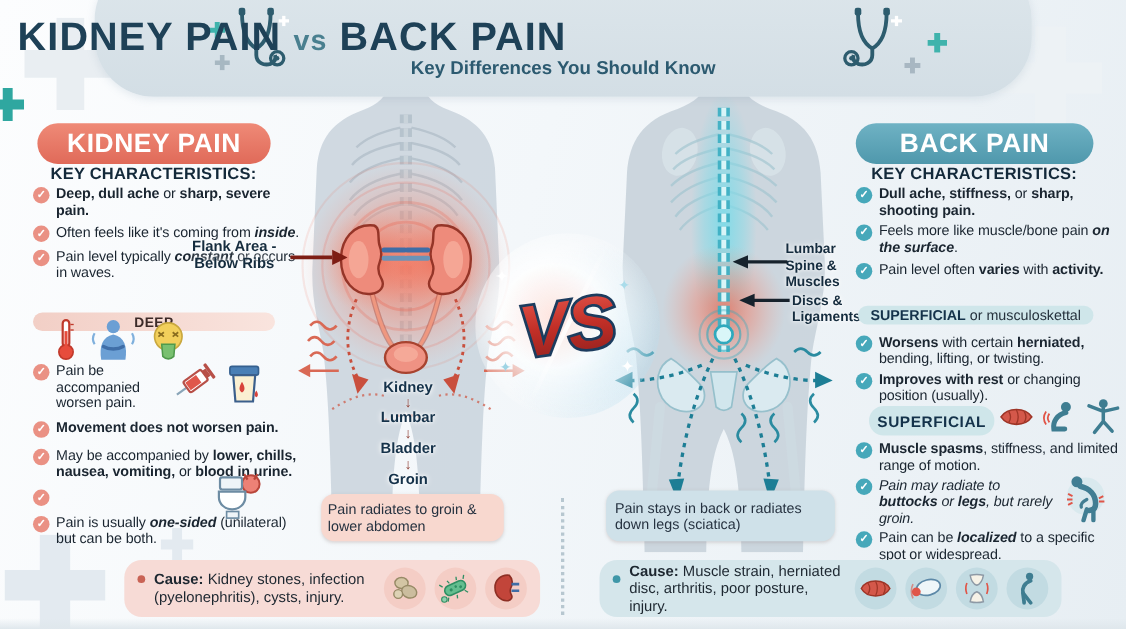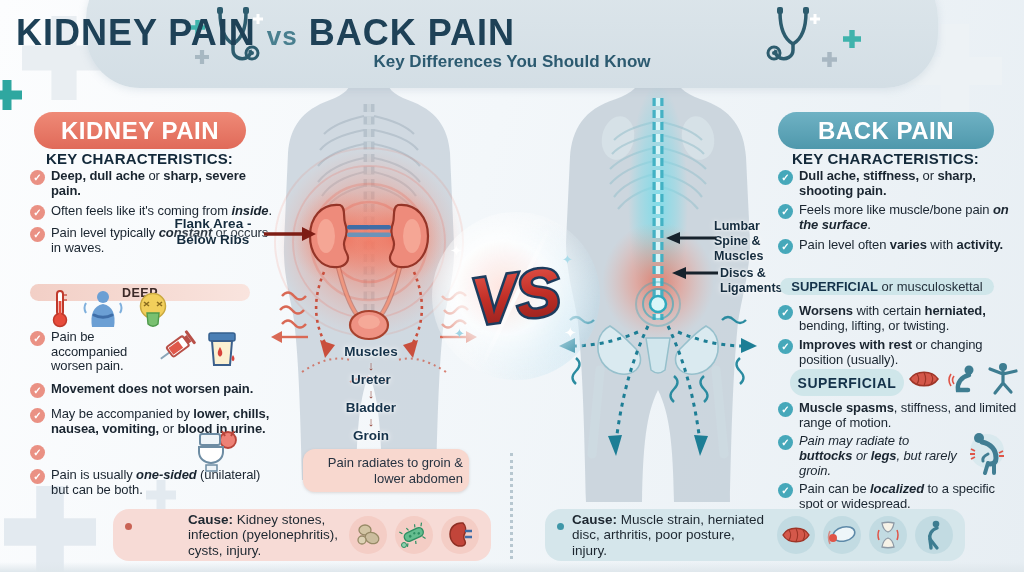--- a/index.html
+++ b/index.html
@@ -36,22 +36,22 @@
   .suppill{position:absolute;left:790px;top:369px;width:114px;height:27px;border-radius:14px;z-index:4;
            background:#cfe6ea;display:flex;align-items:center;justify-content:center;
            font-size:14px;font-weight:bold;color:#14324a;letter-spacing:.5px;}
   .icoRow{position:absolute;z-index:4;display:flex;align-items:flex-end;}
   .overlabel{position:absolute;z-index:4;font-weight:bold;color:#152c3e;
              text-shadow:0 0 3px rgba(255,255,255,.95),0 0 7px rgba(255,255,255,.8);}
   .flow{position:absolute;left:328px;top:344px;width:86px;text-align:center;z-index:4;}
   .flow .fl{font-size:13.5px;font-weight:bold;color:#15324a;line-height:15px;
             text-shadow:0 0 3px #fff,0 0 6px #fff;}
   .flow .fa{font-size:13px;color:#8f4036;line-height:13px;font-weight:bold;text-shadow:0 0 3px #fff;}
-  .note{position:absolute;z-index:4;display:flex;align-items:center;justify-content:center;text-align:right;
-        font-size:13px;color:#263240;line-height:1.16;box-shadow:0 1px 3px rgba(140,120,115,.25);margin-left:11px;}
+  .note{position:absolute;z-index:4;display:flex;align-items:center;justify-content:center;text-align:left;
+        font-size:13px;color:#263240;line-height:1.16;box-shadow:0 1px 3px rgba(140,120,115,.25);}
   .cause{position:absolute;top:509px;height:52px;border-radius:16px;z-index:4;display:flex;align-items:center;
          gap:8px;padding:0 12px;box-sizing:border-box;}
   .cdot{width:7px;height:7px;border-radius:50%;align-self:flex-start;margin-top:14px;flex:0 0 7px;}
   .ctext{font-size:13.5px;line-height:1.15;color:#1d2730;}
   .icbub{width:38px;height:38px;border-radius:50%;display:flex;align-items:center;justify-content:center;flex:0 0 38px;}
   .vsbox{position:absolute;left:446px;top:226px;width:140px;height:140px;z-index:3;}
   .vsglow{position:absolute;inset:-14px;border-radius:50%;
      background:radial-gradient(circle at 42% 45%,rgba(255,228,222,.95) 0%,rgba(255,255,255,.8) 35%,rgba(240,248,252,0) 72%),
                 radial-gradient(circle at 68% 60%,rgba(188,224,240,.75) 0%,rgba(188,224,240,0) 60%);}
   .beam{position:absolute;left:68px;top:-8px;width:4px;height:156px;transform:rotate(26deg);
@@ -340,23 +340,23 @@
   <div class="overlabel" style="left:158px;top:216px;width:110px;text-align:center;font-size:13.5px;line-height:16px;">
     <div>Flank Area -</div>
     <div>Below Ribs</div>
   </div>
   <svg class="grp" style="left:262px;top:225px;" width="54" height="18" viewBox="0 0 54 18">
     <line x1="2" y1="9" x2="40" y2="9" stroke="#7e1d14" stroke-width="3.5"></line>
     <polygon points="40,2 54,9 40,16" fill="#7e1d14"></polygon>
   </svg>
 
   <div class="flow">
-    <div class="fl">Muscles</div>
+    <div class="fl">Kidney</div>
     <div class="fa">↓</div>
-    <div class="fl">Ureter</div>
+    <div class="fl">Lumbar</div>
     <div class="fa">↓</div>
     <div class="fl">Bladder</div>
     <div class="fa">↓</div>
     <div class="fl">Groin</div>
   </div>
 
   <div class="note" style="left:292px;top:449px;width:154px;height:43px;border-radius:12px;background:#f8d8cf;padding:0 6px;">
     <span>Pain radiates to groin &amp; lower abdomen</span>
   </div>
 
@@ -368,20 +368,23 @@
     <polygon points="14,1 14,13 0,7" fill="#16222c"></polygon>
   </svg>
   <div class="overlabel" style="left:720px;top:266px;width:80px;font-size:12.5px;line-height:15px;">
     <span>Discs &amp; Ligaments</span>
   </div>
   <svg class="grp" style="left:672px;top:266px;" width="46" height="14" viewBox="0 0 46 14">
     <line x1="13" y1="7" x2="46" y2="7" stroke="#16222c" stroke-width="3"></line>
     <polygon points="14,1 14,13 0,7" fill="#16222c"></polygon>
   </svg>
 
+  <div class="note" style="left:551px;top:446px;width:192px;height:46px;border-radius:12px;background:#cfe1e9;padding:0 8px;">
+    <span>Pain stays in back or radiates down legs (sciatica)</span>
+  </div>
 
   <div class="pill pill-b" style="left:778px;top:112px;width:216px;height:37px;">
     <span>BACK PAIN</span>
   </div>
   <div class="seclab" style="left:792px;top:150px;">KEY CHARACTERISTICS:</div>
 
   <div class="grp" style="left:778px;top:169px;width:240px;">
     <div class="bul" style="margin-bottom:5px;">
         <span class="chk cb">✓</span>
         <span class="bt"><b>Dull ache, stiffness,</b> or <b>sharp, shooting pain.</b></span>
@@ -451,21 +454,21 @@
     <circle cx="13" cy="11" r="5" fill="#417e93"></circle>
     <path d="M16,15 C25,17 30,23 30,31 C30,35 28,37 24,37" fill="none" stroke="#417e93" stroke-width="5" stroke-linecap="round"></path>
     <path d="M22,27 C18,29 16,31 17,34" fill="none" stroke="#417e93" stroke-width="3" stroke-linecap="round"></path>
     <path d="M28,36 L28,46 M22,36 L19,46" stroke="#417e93" stroke-width="4" stroke-linecap="round"></path>
     <path d="M5,22 l4,2 M4,27 l5,0 M5,32 l4,-2" stroke="#e05548" stroke-width="1.8"></path>
     <path d="M37,24 l-4,2 M38,29 l-5,0" stroke="#e05548" stroke-width="1.8"></path>
   </svg>
 
   <div class="cause" style="left:113px;width:378px;background:#f7dbd6;">
     <span class="cdot" style="background:#c96355;"></span>
-    <span class="ctext" style="width:212px;margin-left:48px;"><b>Cause:</b> Kidney stones, infection (pyelonephritis), cysts, injury.</span>
+    <span class="ctext" style="width:212px;"><b>Cause:</b> Kidney stones, infection (pyelonephritis), cysts, injury.</span>
     <span class="icbub" style="background:#f4cdc5;">
       <svg width="28" height="28" viewBox="0 0 28 28">
         <ellipse cx="11" cy="9" rx="6" ry="5" fill="#d3c5a4" stroke="#978a66" stroke-width="1.3"></ellipse>
         <ellipse cx="18" cy="17" rx="7" ry="5.5" fill="#cbbd9e" stroke="#978a66" stroke-width="1.3" transform="rotate(20 18 17)"></ellipse>
         <circle cx="8" cy="19" r="4" fill="#ddd2b5" stroke="#978a66" stroke-width="1.3"></circle>
       </svg>
     </span>
     <span class="icbub" style="background:#f4cdc5;">
       <svg width="30" height="30" viewBox="0 0 30 30">
         <g transform="rotate(-25 15 15)">

